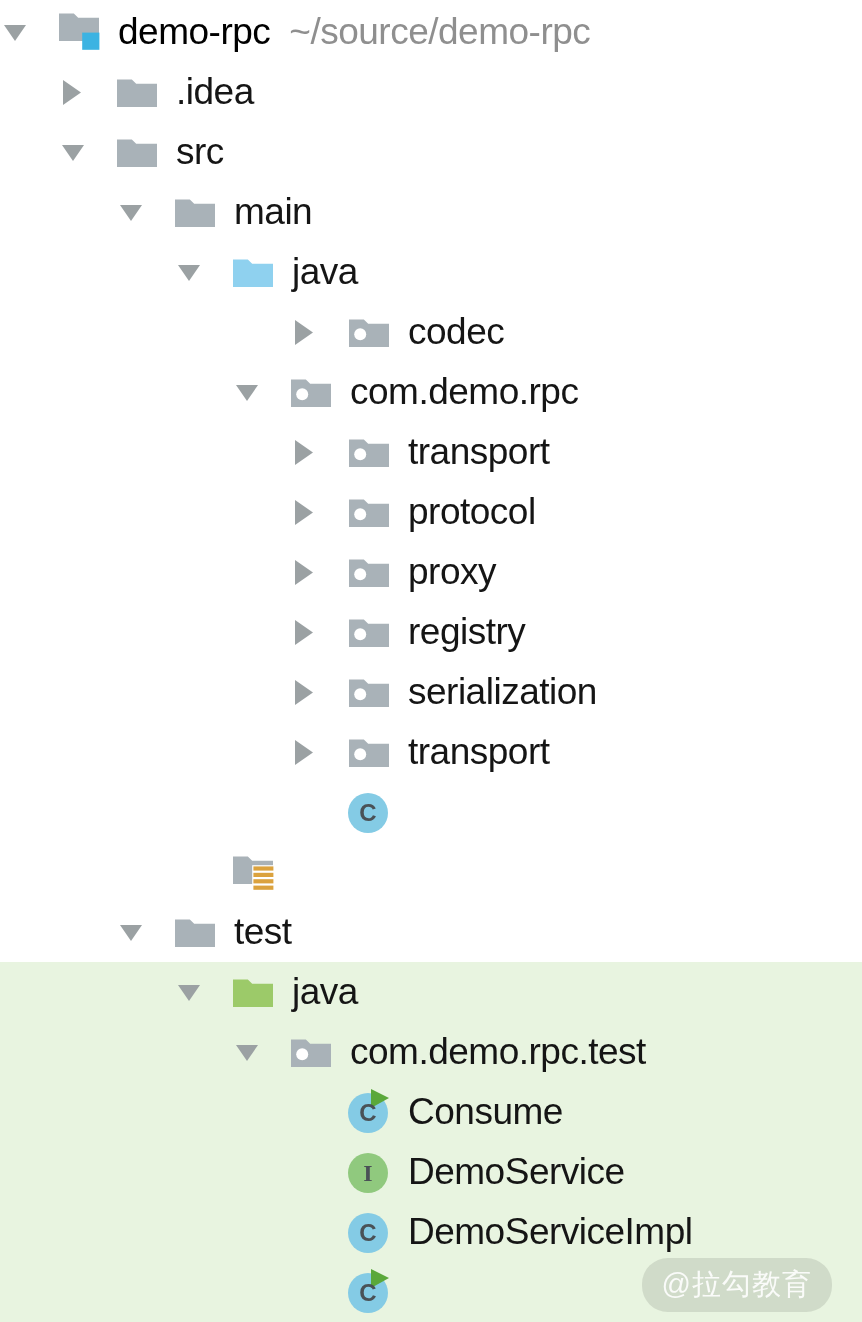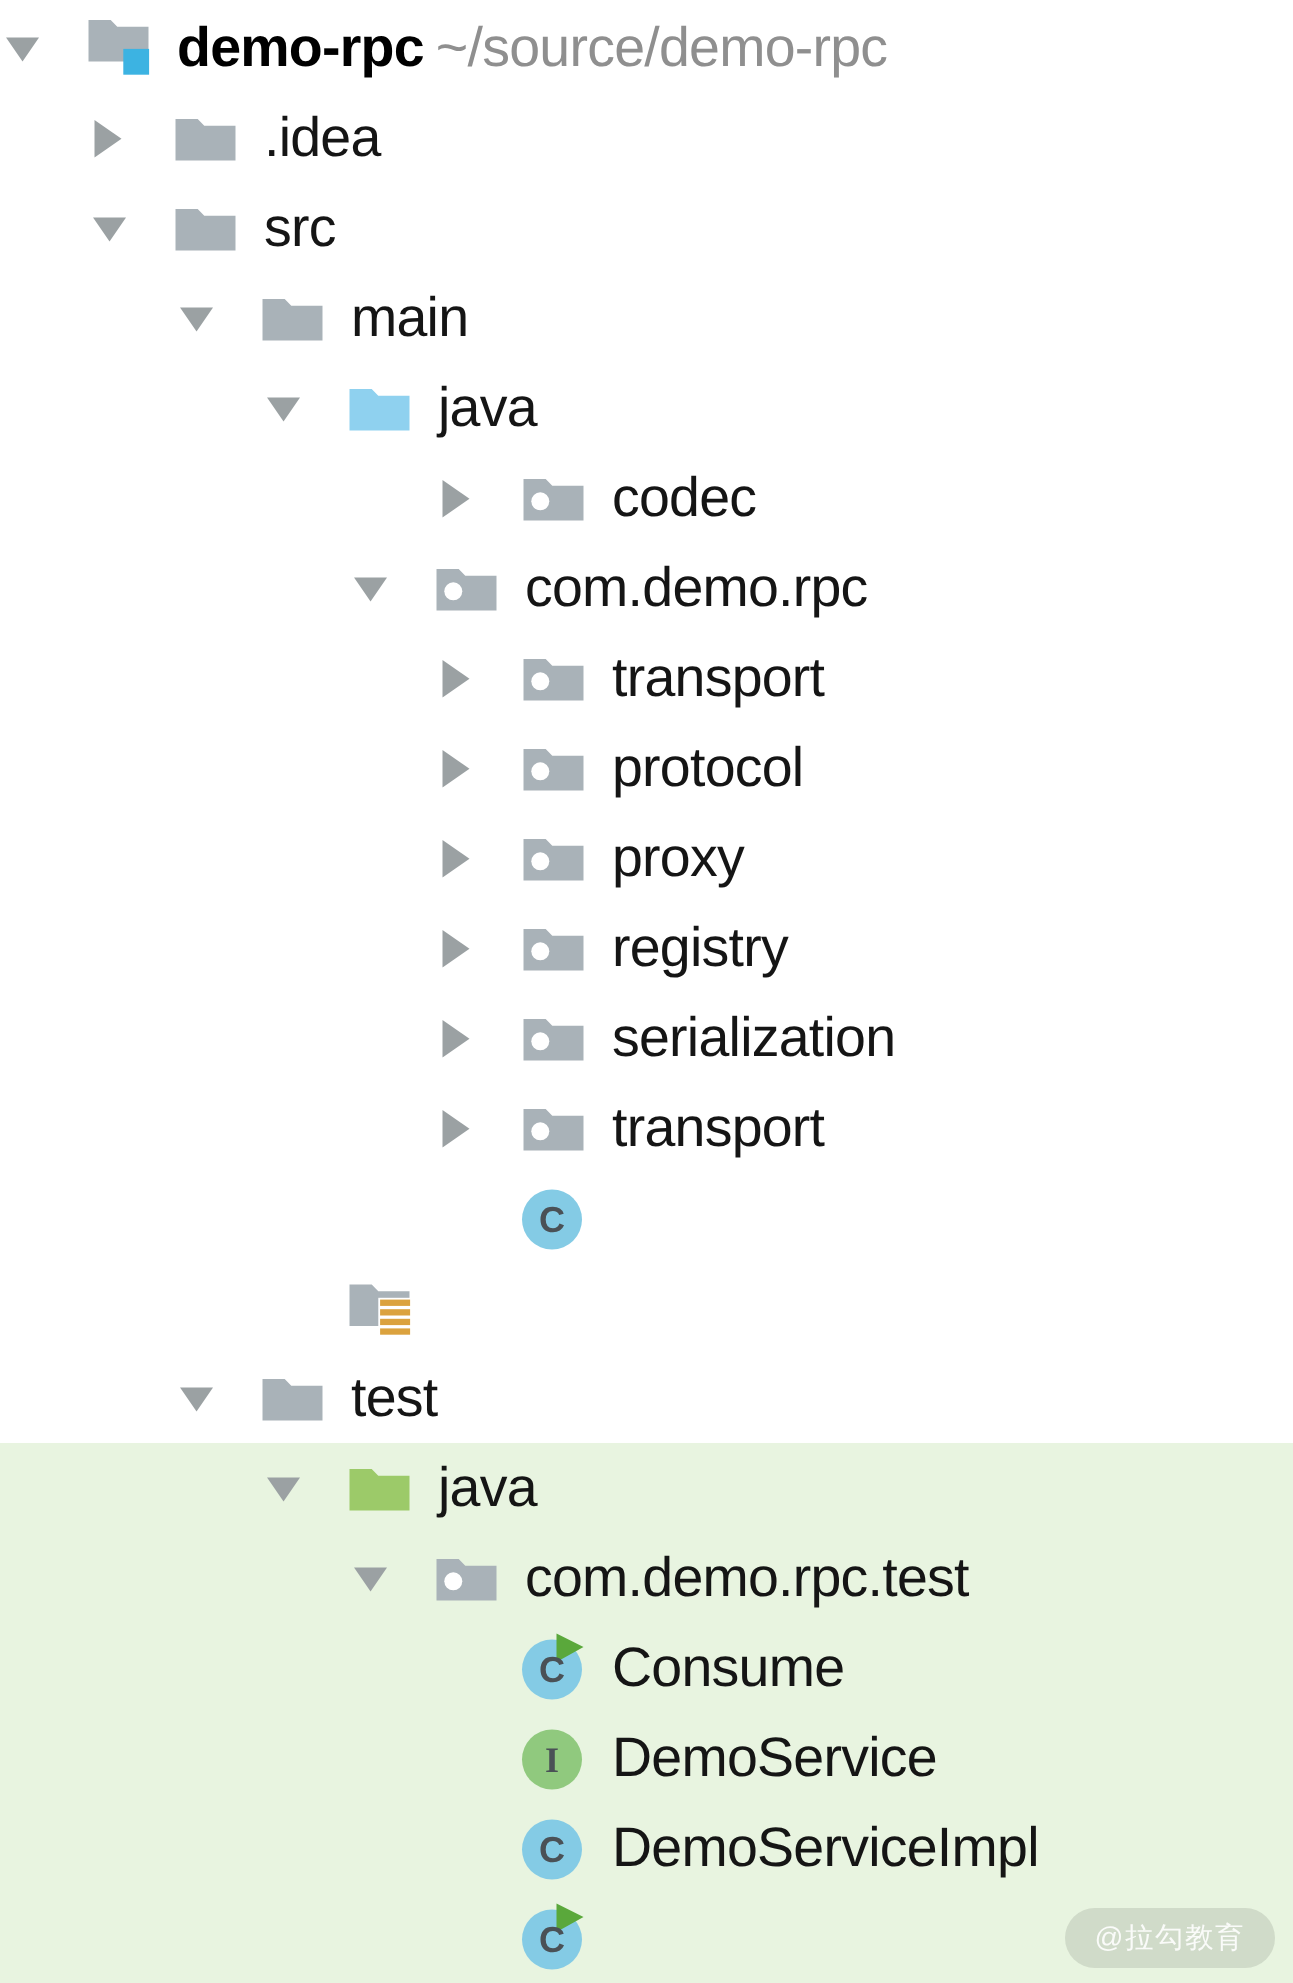--- a/index.html
+++ b/index.html
@@ -40,37 +40,37 @@
     align-items: center;
     justify-content: flex-start;
   }
   .icon svg { display: block; }
   .label {
     font-size: 37px;
     letter-spacing: -0.5px;
     color: var(--label-color, #151515);
     white-space: nowrap;
   }
-  .label.bold { font-weight: 700; color: #000; }
+  .label.bold { font-weight: 400; color: #000; }
   .annotation {
     font-size: 37px;
     letter-spacing: -0.5px;
     color: var(--path-color, #8f8f8f);
-    margin-left: 8px;
+    margin-left: 19px;
     white-space: nowrap;
   }
   .watermark {
     position: absolute;
-    right: 12px;
+    right: 30px;
     bottom: 10px;
     padding: 7px 20px;
     border-radius: 26px;
     background: rgba(163, 172, 158, 0.35);
     color: rgba(255, 255, 255, 0.88);
-    font-size: 19px;
+    font-size: 29px;
     letter-spacing: 1px;
   }
 </style>
 </head>
 <body>
 
 <div id="tree">
     <div class="row">
     <span class="indent" style="width: 0px;"></span>
     <span class="arrow">

